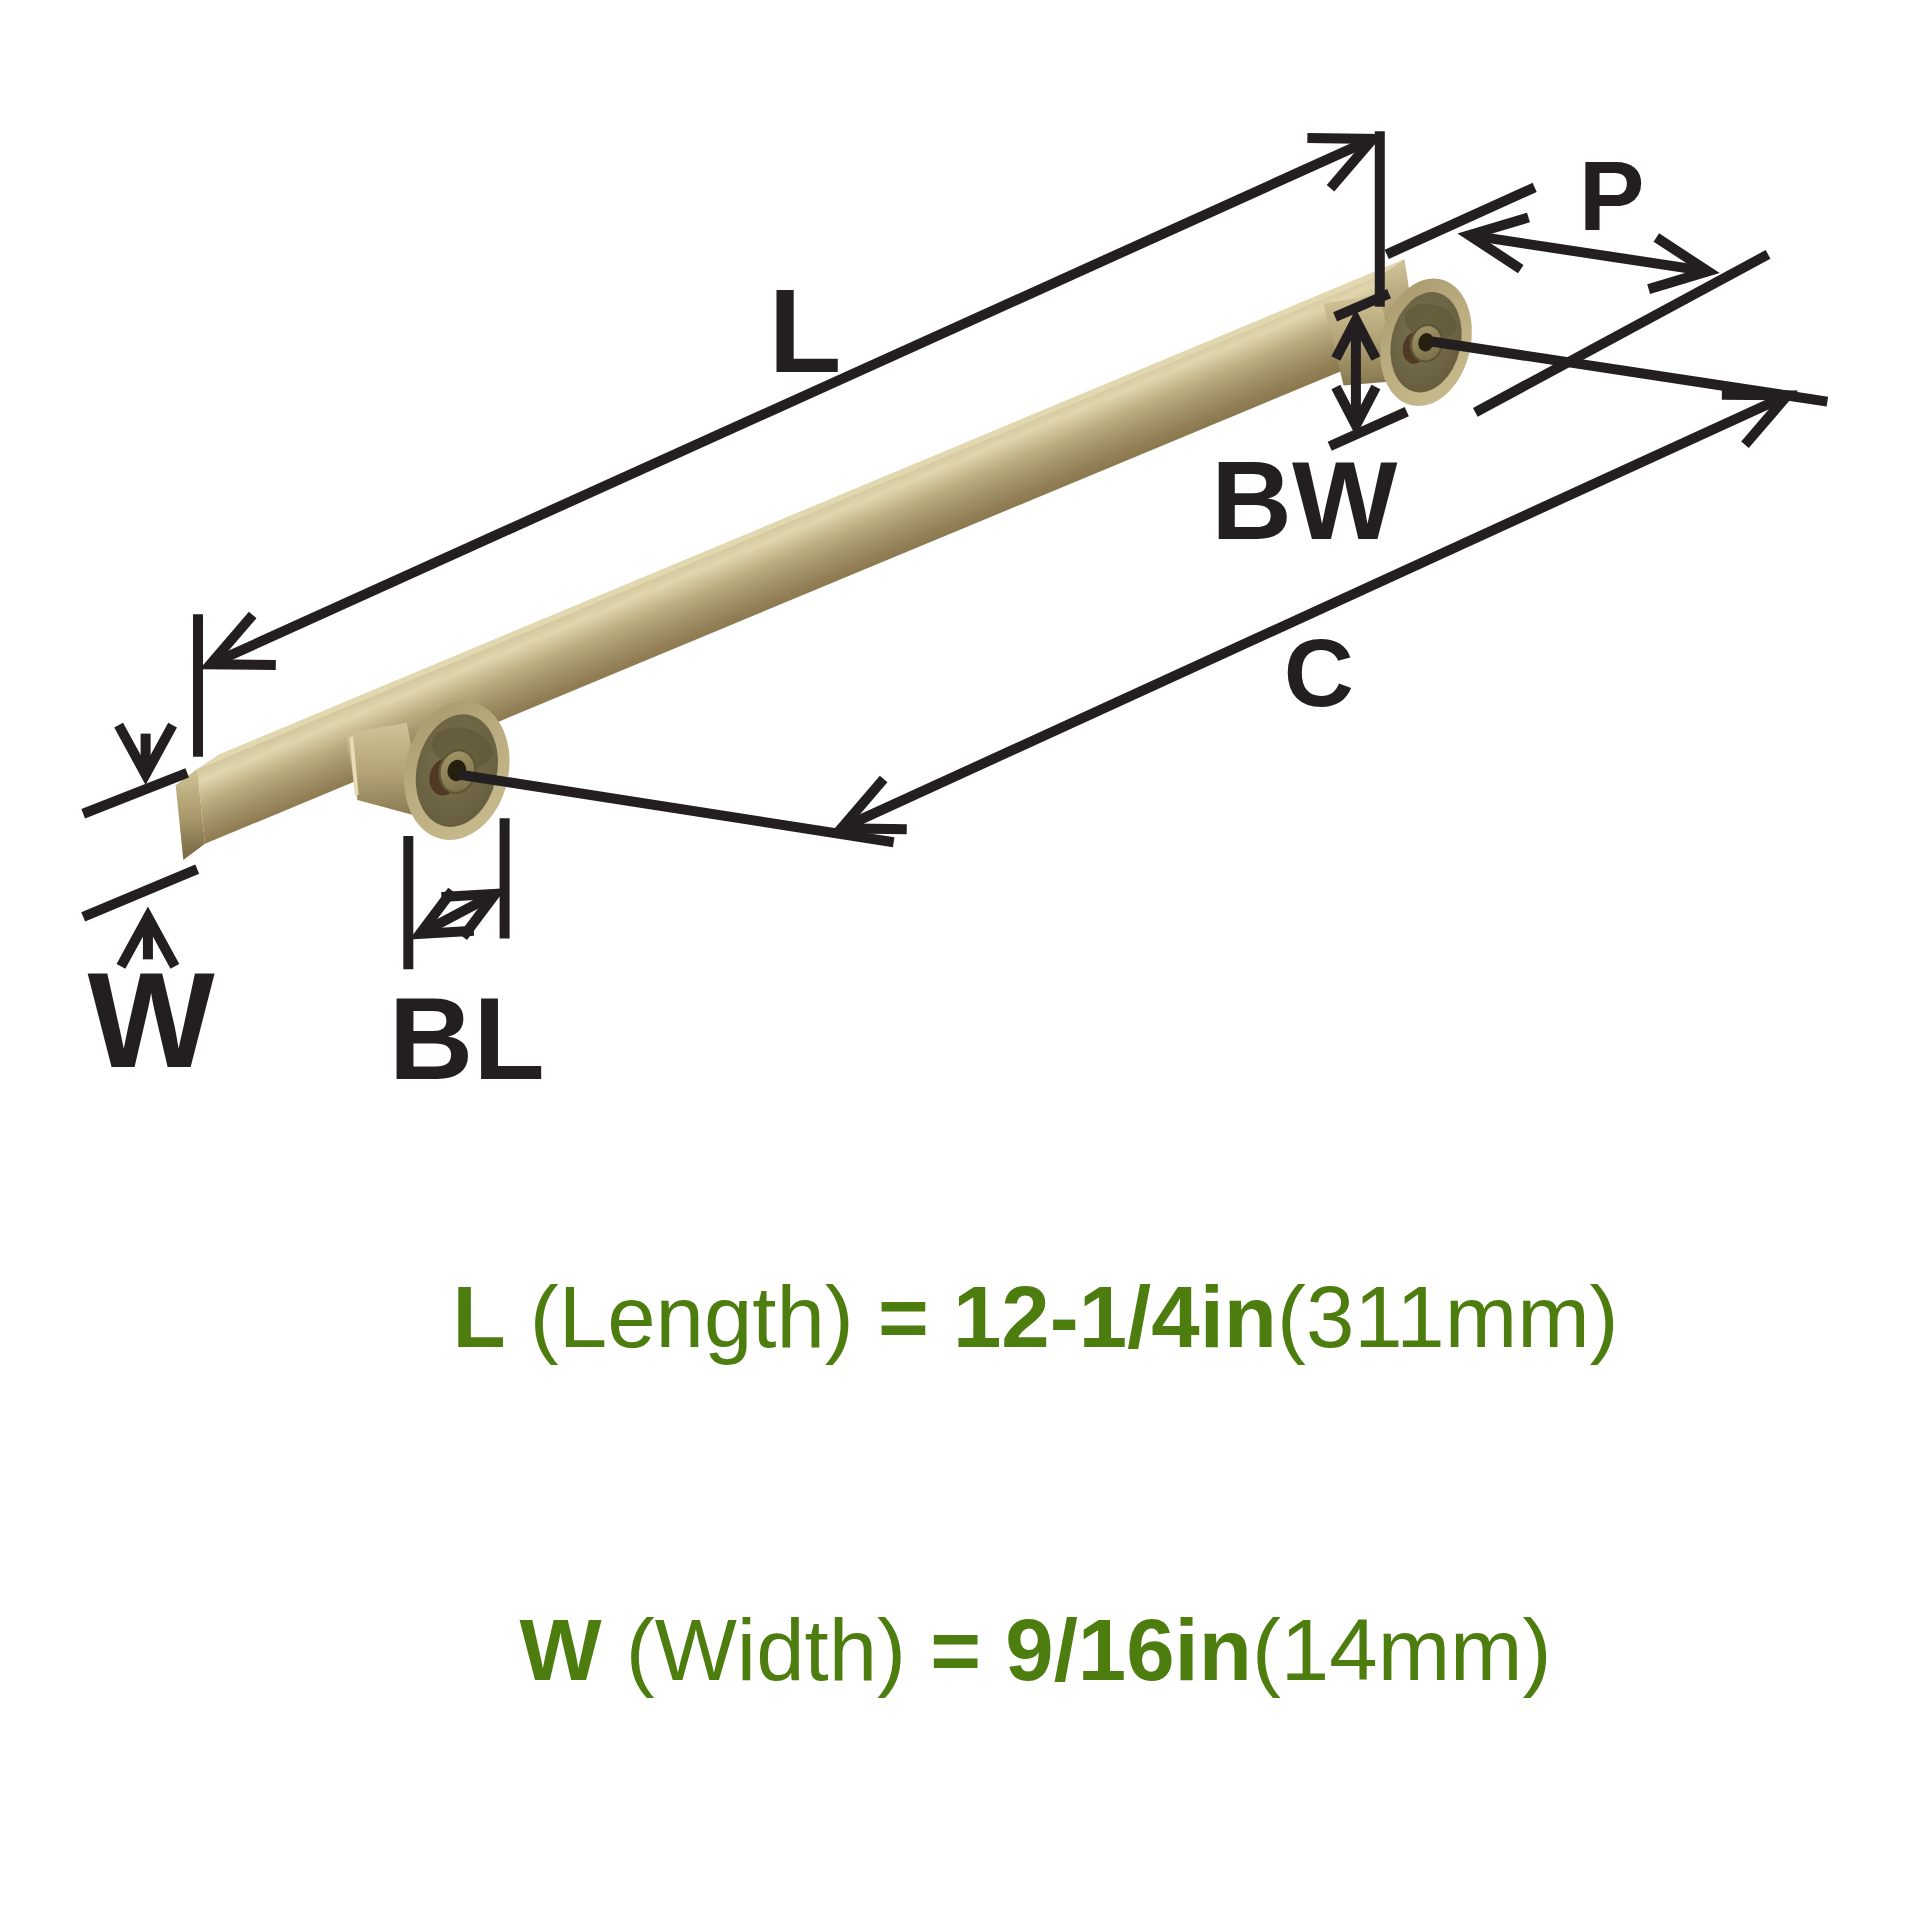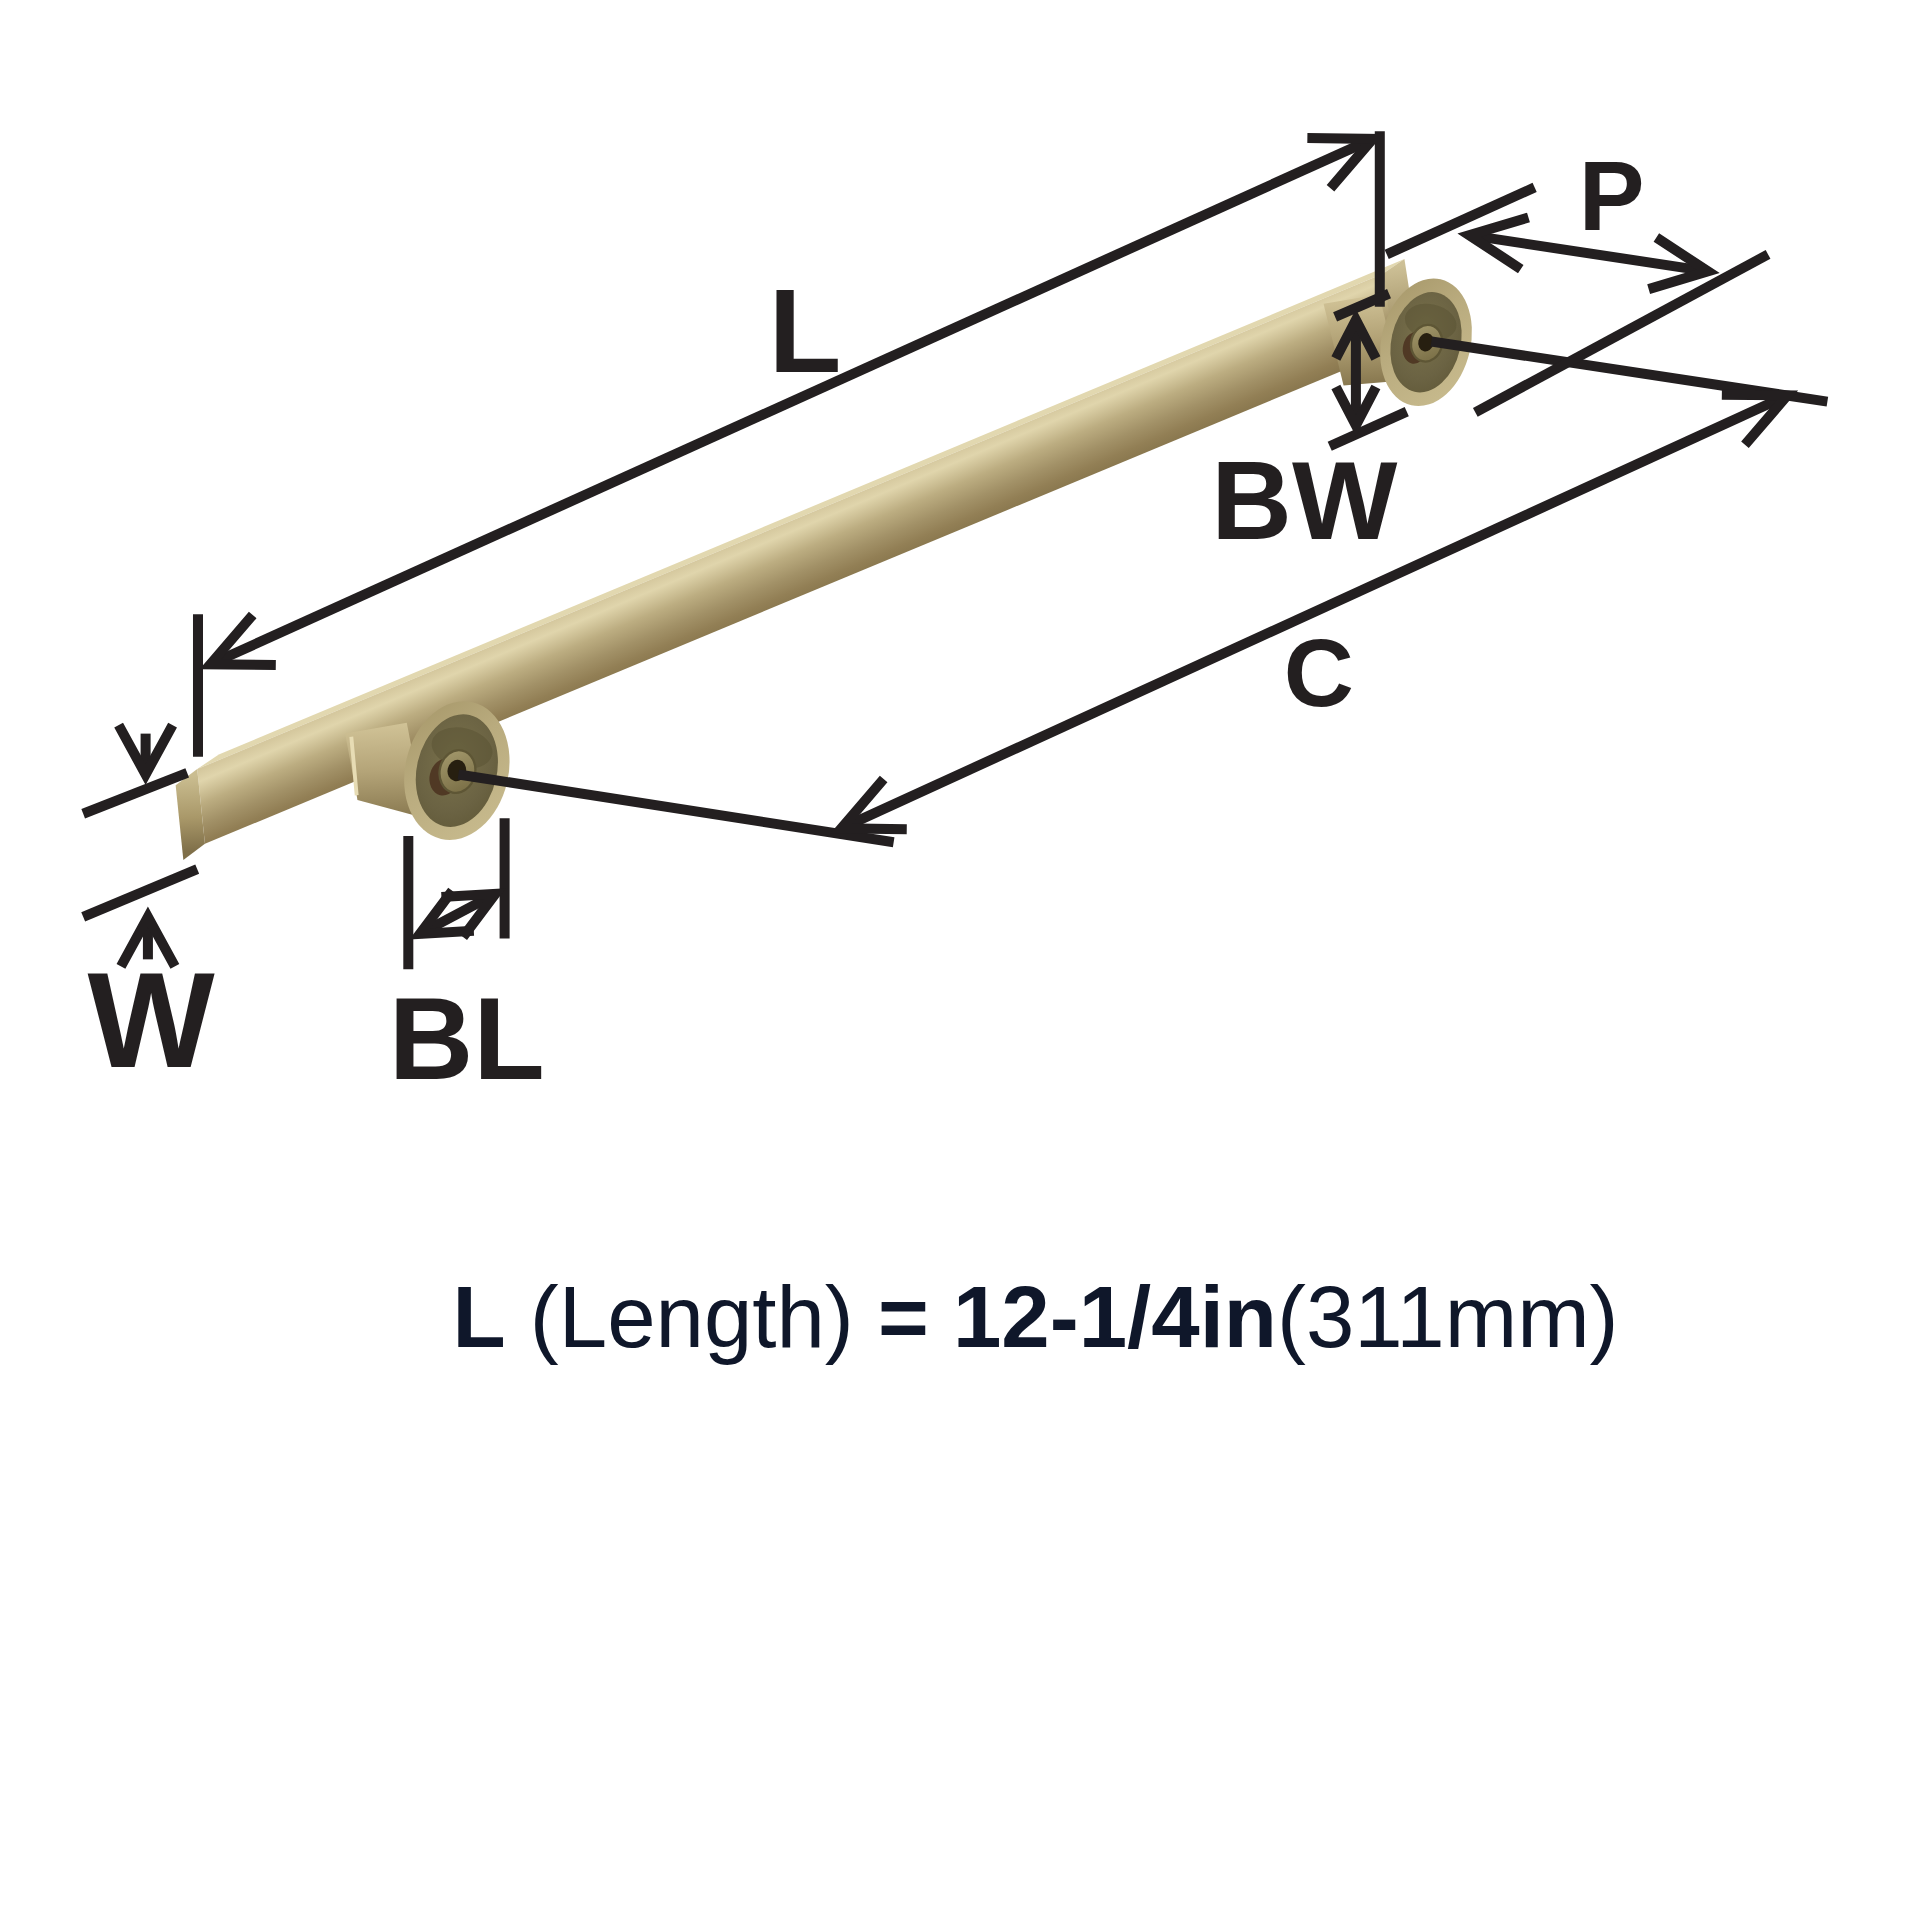--- a/index.html
+++ b/index.html
@@ -8,21 +8,21 @@
     font-family:"Liberation Sans", sans-serif;color:#231f20;
   }
   .diagram-svg{position:absolute;left:0;top:0;}
   .dim-letter{font-family:"Liberation Sans",sans-serif;font-weight:700;fill:#231f20;}
   .specs{
     position:absolute;left:0;top:1150px;width:1926px;
     display:flex;flex-direction:column;align-items:center;
   }
   .spec-line{
     white-space:pre;line-height:111px;font-size:87px;
-    color:#0f172a;letter-spacing:0px;
+    color:#4d7c0f;letter-spacing:0px;
   }
   .spec-line .b{font-weight:700;}
   .spec-line .r{font-weight:400;}
 </style>
 </head>
 <body>
 
 <div class="canvas">
 
   <svg class="diagram-svg" width="1926" height="1156" viewBox="0 0 2500 1500">
@@ -162,19 +162,22 @@
     <text class="dim-letter" x="1712" y="916" font-size="126" text-anchor="middle">C</text>
     <text class="dim-letter" x="196" y="1385" font-size="175" text-anchor="middle">W</text>
     <text class="dim-letter" x="606" y="1400" font-size="152" text-anchor="middle">BL</text>
   </svg>
 
   <div class="specs">
     <div class="spec-line">
       <span class="b">L</span><span class="r"> (Length) </span><span class="b">= 12-1/4in</span><span class="r">(311mm)</span>
     </div>
     <div class="spec-line">
+      <span class="b">W</span><span class="r"> (Width) </span><span class="b">= 9/16in</span><span class="r">(14mm)</span>
+    </div>
+    <div class="spec-line">
       
     </div>
 
   </div>
 
 </div>
 
 
 </body></html>

